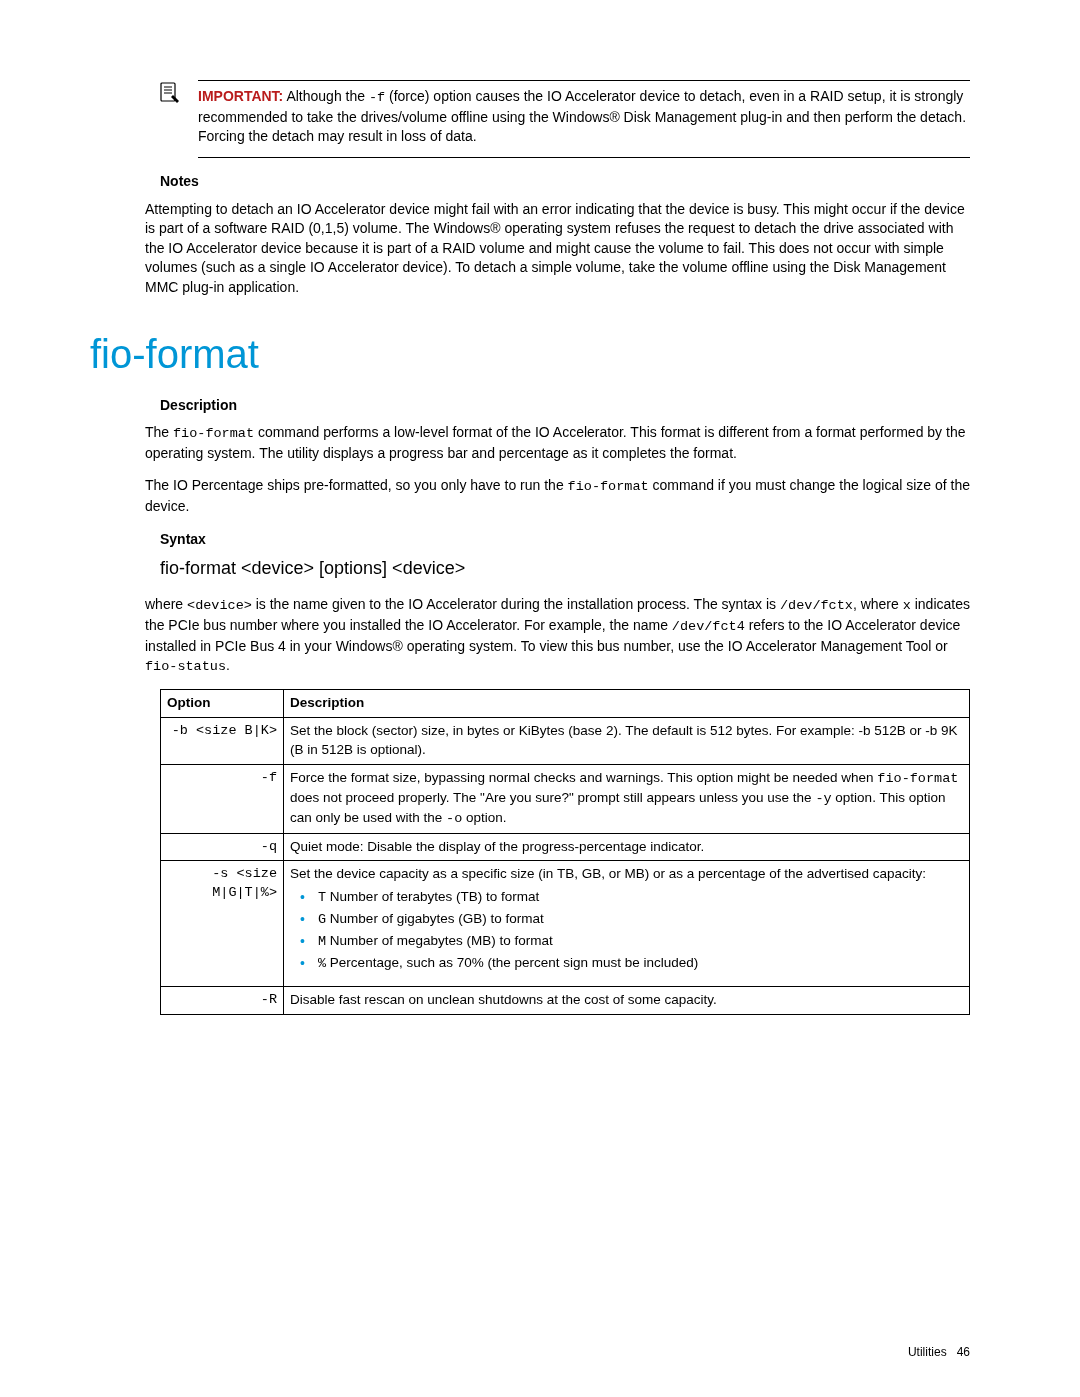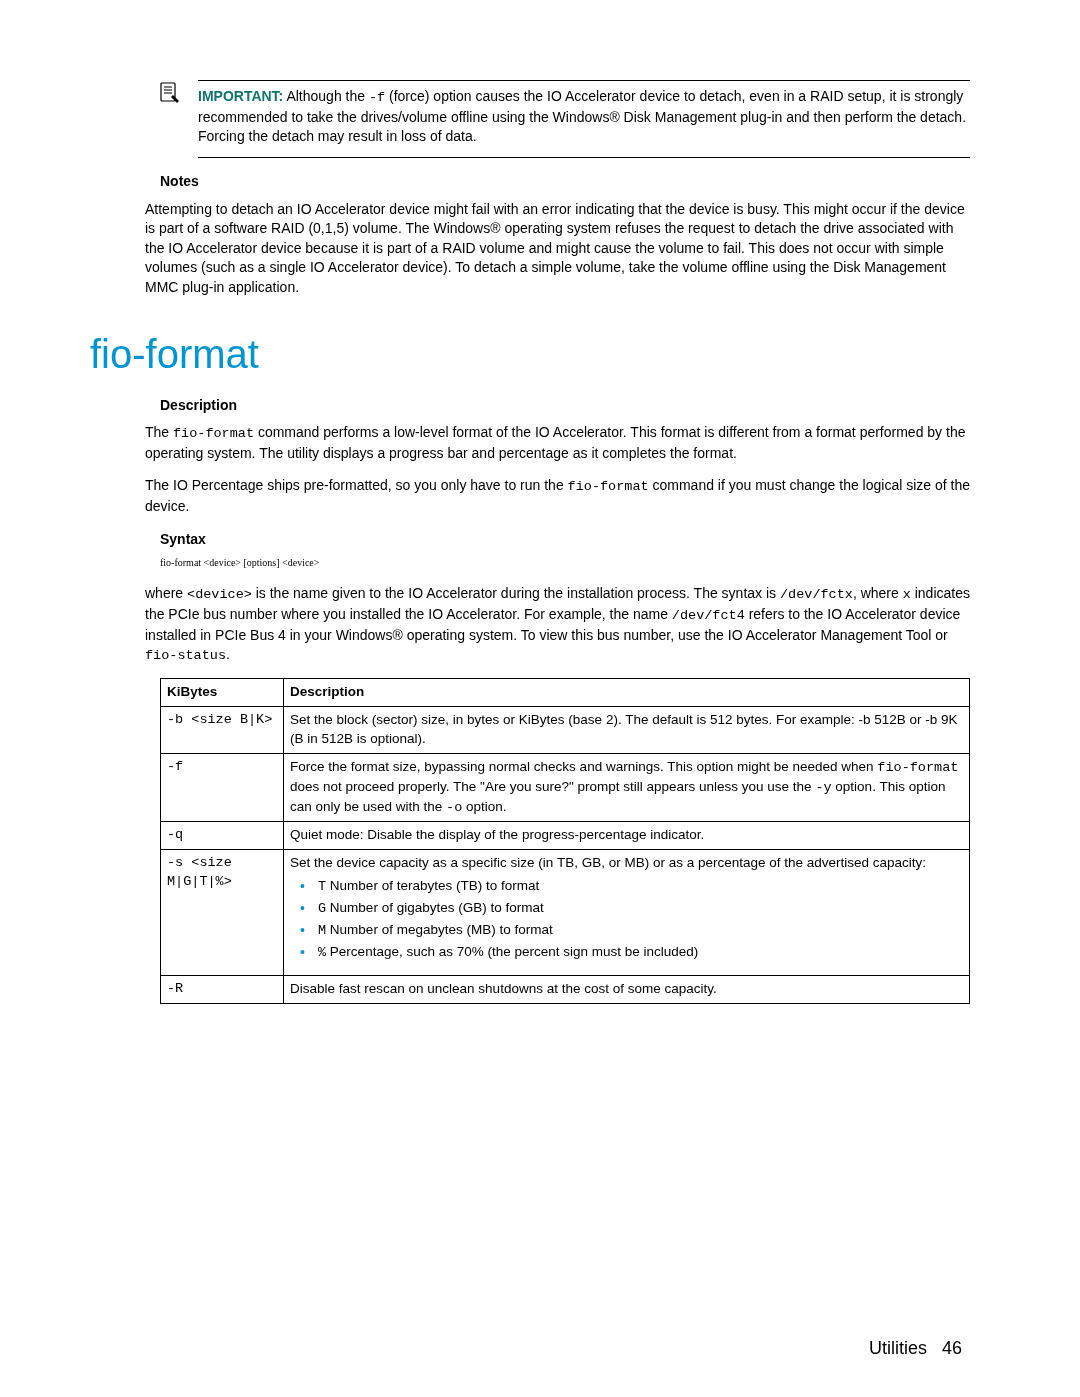--- a/index.html
+++ b/index.html
@@ -35,21 +35,21 @@
     flex: 1;
     border-bottom: 1px solid #000;
     padding-bottom: 10px;
   }
   .hr-top {
     border: 0;
     border-top: 1px solid #000;
     margin: 0 0 6px 0;
   }
   .important-label, .caution-label {
-    color: #0f766e;
+    color: #b91c1c;
     font-weight: bold;
   }
   .section-head {
     font-weight: bold;
     margin-top: 14px;
     margin-left: 50px;
   }
   p.body {
     margin: 8px 0 12px 35px;
   }
@@ -58,41 +58,42 @@
     font-weight: 300;
     font-size: 40px;
     color: #0096d6;
     margin: 28px 0 14px -20px;
   }
   .code {
     font-family: "Courier New", Courier, monospace;
     font-size: 13.5px;
   }
   pre.codeblock {
-    font-family: Liberation Serif, serif;
-    font-size: 10px;
+    font-family: Liberation Sans, sans-serif;
+    font-size: 18px;
     margin: 6px 0 14px 50px;
   }
   table.options {
     width: calc(100% - 50px);
     margin-left: 50px;
     border-collapse: collapse;
     font-size: 13.5px;
   }
   table.options th, table.options td {
     border: 1px solid #000;
     text-align: left;
     vertical-align: top;
     padding: 4px 6px 4px 6px;
   }
   table.options th {
     font-weight: bold;
   }
   table.options td.optcol {
     width: 110px;
+    text-align: right;
   }
   ul.bullets {
     list-style: none;
     padding: 0;
     margin: 4px 0 8px 0;
   }
   ul.bullets li {
     position: relative;
     padding-left: 28px;
     margin: 2px 0;
@@ -100,23 +101,23 @@
   ul.bullets li::before {
     content: "•";
     color: #0096d6;
     font-size: 14px;
     position: absolute;
     left: 10px;
     top: 0;
   }
   .footer {
     position: absolute;
-    right: 118px;
+    right: 110px;
     bottom: 36px;
-    font-size: 18px;
+    font-size: 12px;
   }
 </style>
 </head>
 <body>
 
 <div class="page">
 
   <div class="note-block">
     <div class="note-icon">
       <svg viewBox="0 0 20 22" width="20" height="22">
@@ -149,21 +150,21 @@
 
   <div class="section-head">Syntax</div>
   <pre class="codeblock">fio-format &lt;device&gt; [options] &lt;device&gt;</pre>
   <p class="body">
     <span>where </span><span class="code">&lt;device&gt;</span><span> is the name given to the IO Accelerator during the installation process. The syntax is </span><span class="code">/dev/fctx</span><span>, where </span><span class="code">x</span><span> indicates the PCIe bus number where you installed the IO Accelerator. For example, the name </span><span class="code">/dev/fct4</span><span> refers to the IO Accelerator device installed in PCIe Bus 4 in your Windows® operating system. To view this bus number, use the IO Accelerator Management Tool or </span><span class="code">fio-status</span><span>.</span>
   </p>
 
   <table class="options">
     <thead>
       <tr>
-        <th class="optcol">KiBytes</th>
+        <th class="optcol">Option</th>
         <th>Description</th>
       </tr>
     </thead>
     <tbody>
       <tr>
         <td class="optcol code">-b &lt;size B|K&gt;</td>
         <td>Set the block (sector) size, in bytes or KiBytes (base 2). The default is 512 bytes. For example: -b 512B or -b 9K (B in 512B is optional).</td>
       </tr>
       <tr>
         <td class="optcol code">-f</td>

